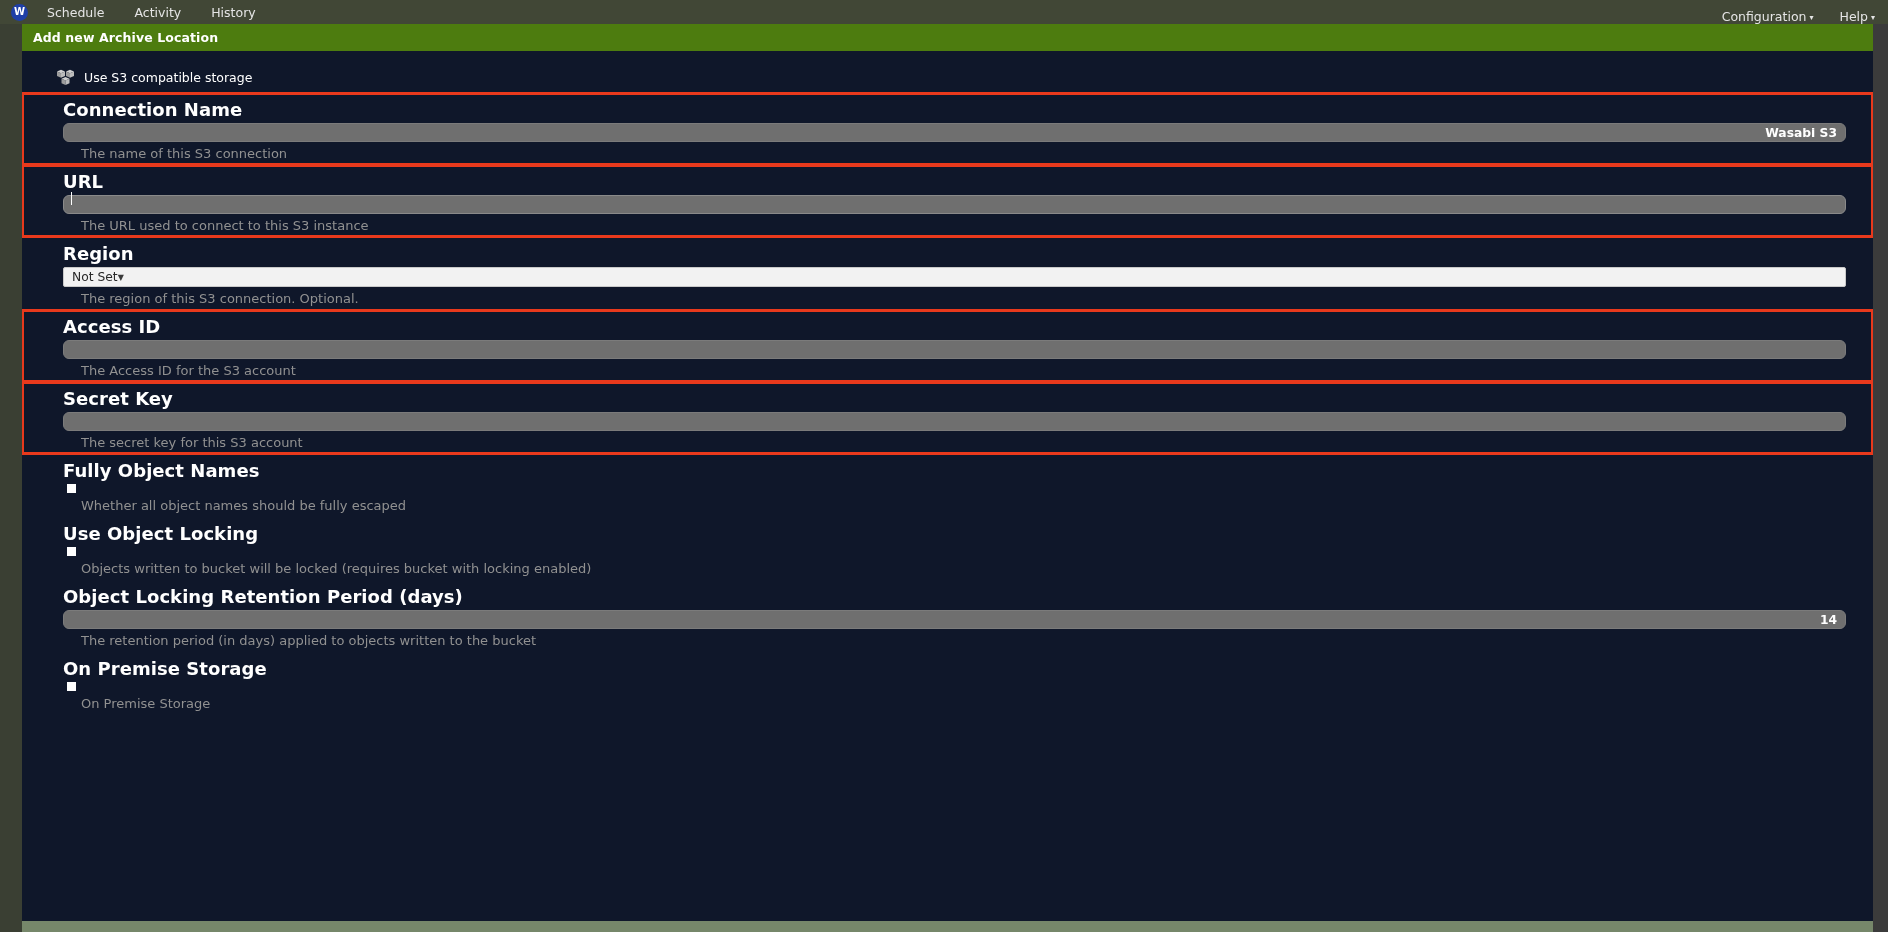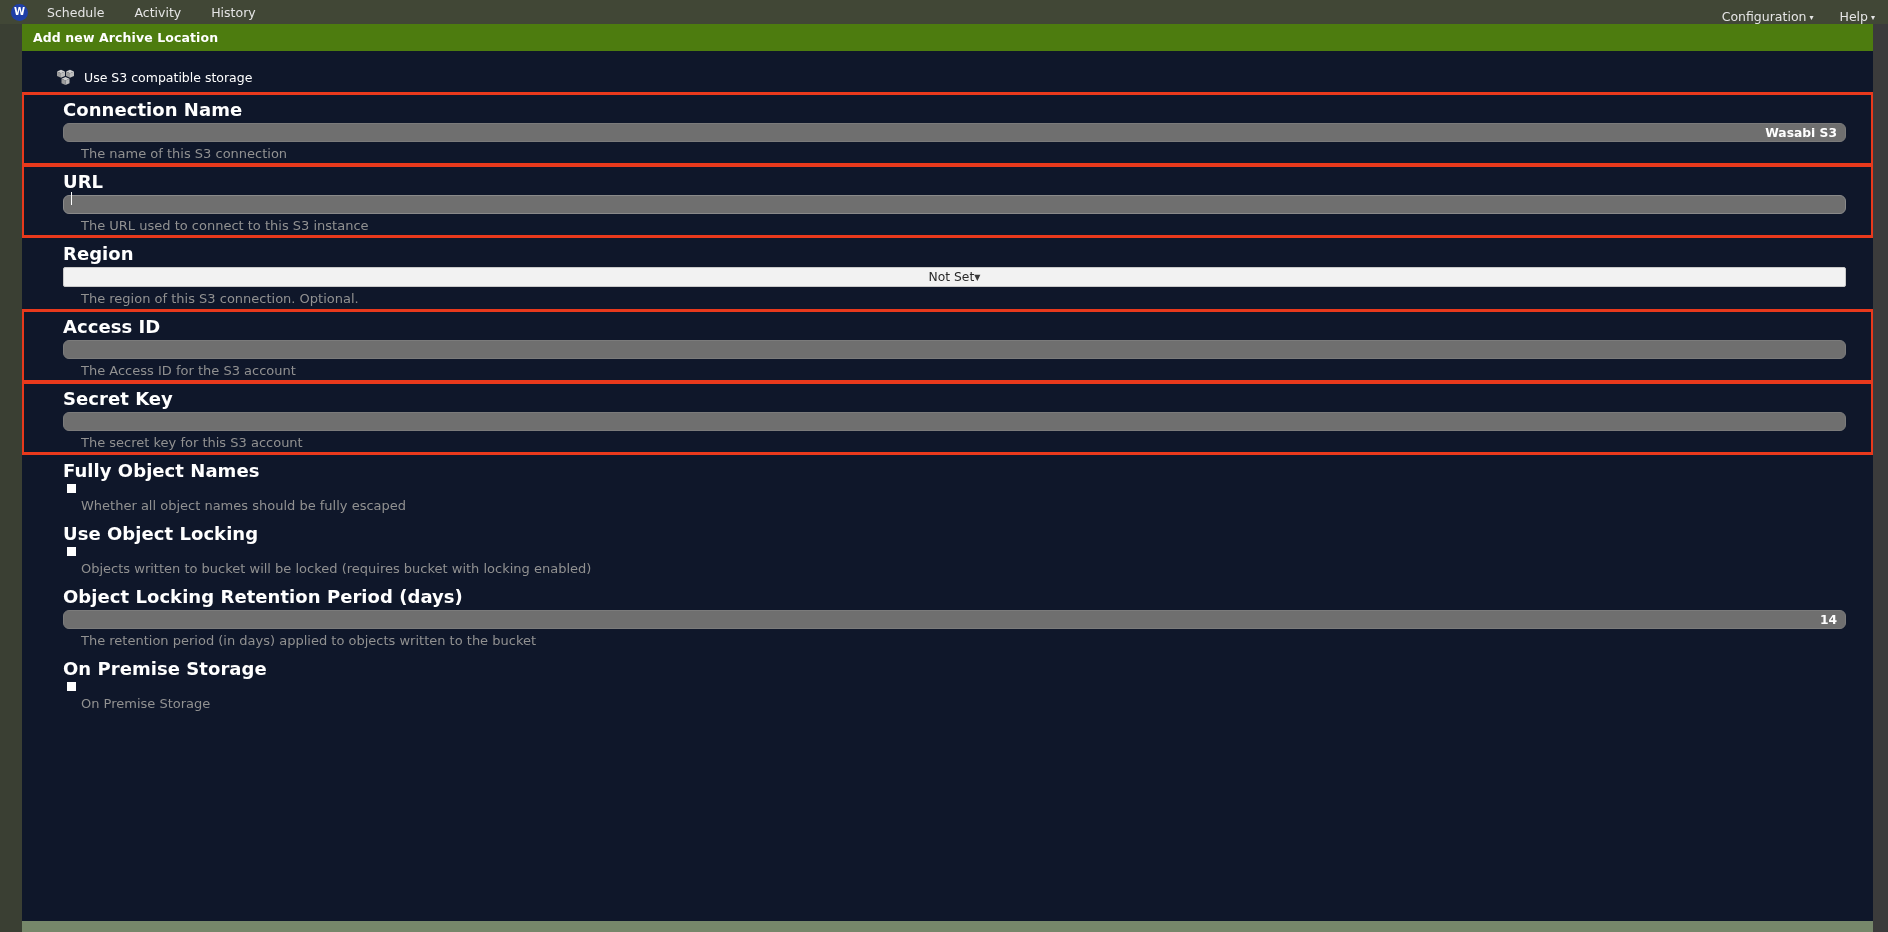--- a/index.html
+++ b/index.html
@@ -144,21 +144,21 @@
     height: 20px;
     background: #f2f2f2;
     border: 1px solid #c9c9c9;
     border-radius: 2px;
     color: #2a2a2a;
     font-family: "DejaVu Sans", "Liberation Sans", sans-serif;
     font-size: 12.3px;
     padding: 0 8px;
     outline: none;
     display: flex; align-items: center;
-    justify-content: center;
+    justify-content: flex-start;
     position: relative;
   }
   .field-select .sel-caret {
     font-size: 8px; color: #3a3a3a;
   }
   .field-help {
     color: #919191;
     font-size: 13px;
     margin-top: 4px;
     padding-left: 18px;

